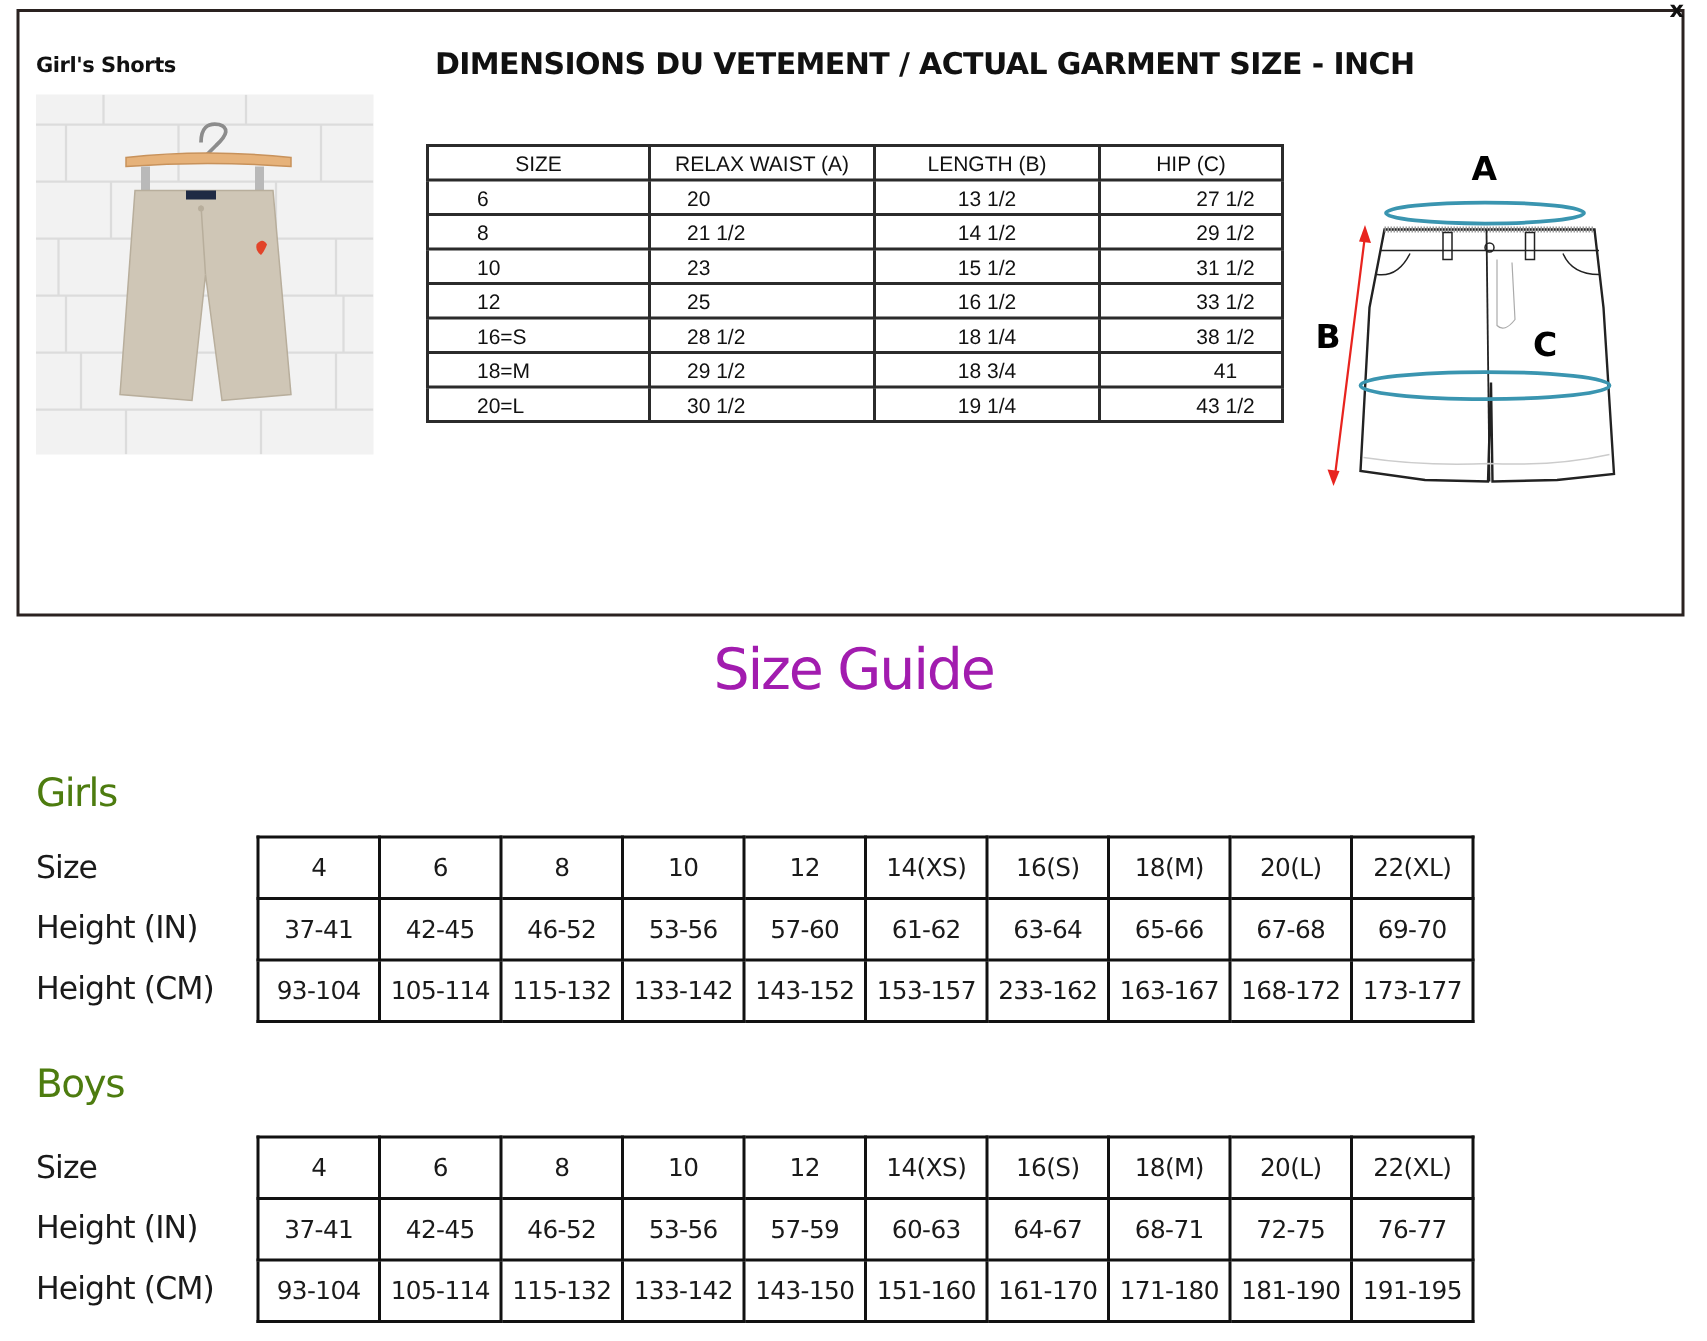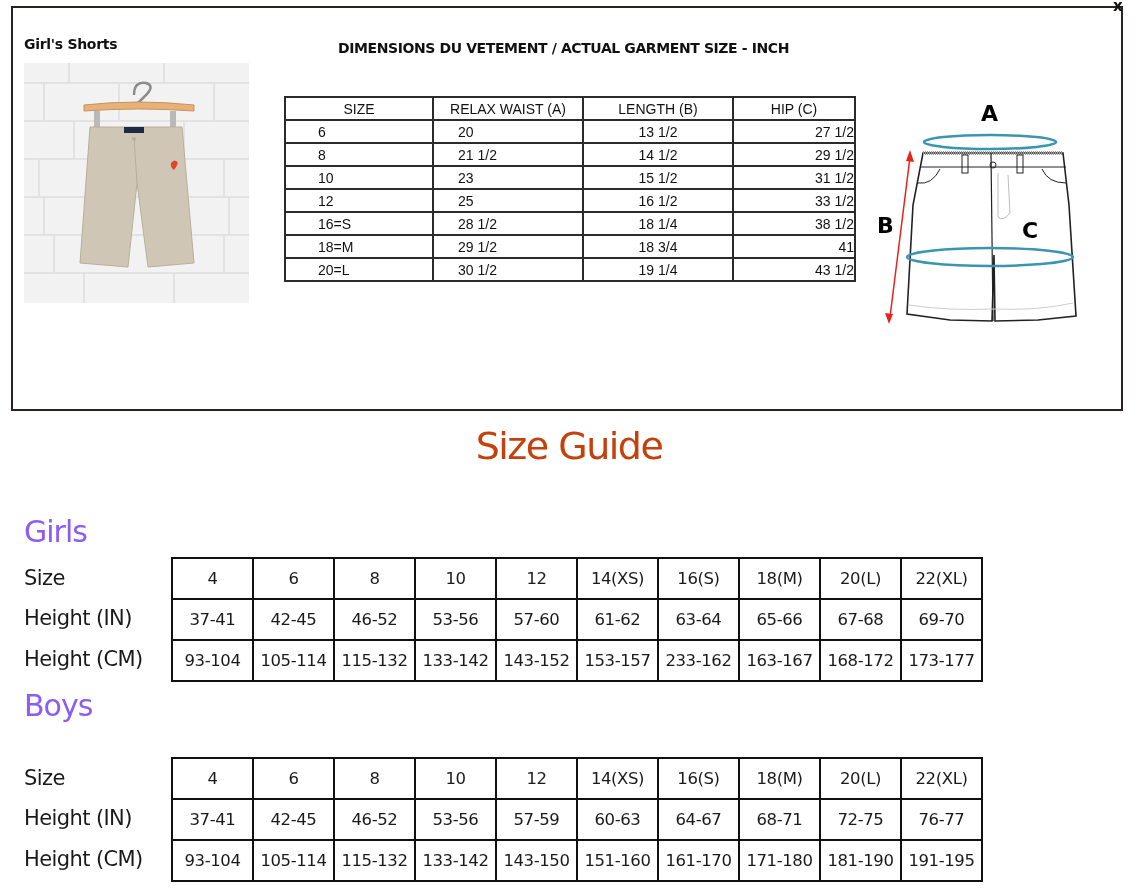--- a/index.html
+++ b/index.html
@@ -2,39 +2,39 @@
 <html><head>
 <meta charset="utf-8">
 <style>
   html, body { margin: 0; padding: 0; background: #ffffff; }
   body { width: 1138px; height: 894px; position: relative; overflow: hidden; font-family: "Liberation Sans", sans-serif; color: #111; }
 
   .frame { position: absolute; left: 11px; top: 6px; width: 1112px; height: 405px; border: 2px solid #2a2220; box-sizing: border-box; }
   .close-x { position: absolute; left: 1100px; top: -9px; font-family: "DejaVu Sans", sans-serif; font-weight: bold; font-size: 15px; color: #111; line-height: 1; }
 
   .prod-title { position: absolute; left: 24px; top: 36px; font-family: "DejaVu Sans", sans-serif; font-weight: bold; font-size: 14px; letter-spacing: -0.3px; text-align: center; }
-  .dim-title { position: absolute; left: 290px; top: 40px; font-family: "DejaVu Sans", sans-serif; font-weight: bold; font-size: 14px; letter-spacing: -0.4px; margin-left: 48px; }
+  .dim-title { position: absolute; left: 290px; top: 30px; font-family: "DejaVu Sans", sans-serif; font-weight: bold; font-size: 20px; letter-spacing: -0.4px; }
 
   .photo { position: absolute; left: 24px; top: 63px; width: 225px; height: 240px; overflow: hidden; background: #f1f1f1; }
 
   table.garment { position: absolute; left: 284px; top: 96px; border-collapse: collapse; font-size: 14px; }
   table.garment td { border: 2px solid #2b2b2b; height: 23px; padding: 0; box-sizing: border-box; }
   table.garment .c0 { width: 148px; padding-left: 32px; text-align: left; }
   table.garment .c1 { width: 150px; padding-left: 24px; text-align: left; }
   table.garment .c2 { width: 150px; text-align: center; }
-  table.garment .c3 { width: 122px; padding-left: 46px; text-align: right; }
+  table.garment .c3 { width: 122px; padding-left: 46px; text-align: center; }
   table.garment tr.hdr td { text-align: center; padding-left: 0; }
   table.garment tr.hdr td.c0 { padding-left: 0; }
 
   .diagram { position: absolute; left: 880px; top: 95px; width: 200px; height: 240px; }
   .dlabel { position: absolute; font-family: "DejaVu Sans", sans-serif; font-weight: bold; font-size: 22px; color: #000; }
 
-  .guide-title { position: absolute; left: 0; width: 1138px; top: 424px; text-align: center; font-family: "DejaVu Sans", sans-serif; font-size: 38px; letter-spacing: -1.5px; color: #c2410c; }
-
-  .sec-title { position: absolute; left: 24px; font-family: "DejaVu Sans", sans-serif; font-size: 30px; letter-spacing: -1px; color: #8b5cf6; }
+  .guide-title { position: absolute; left: 0; width: 1138px; top: 424px; text-align: center; font-family: "DejaVu Sans", sans-serif; font-size: 38px; letter-spacing: -1.5px; color: #a21caf; }
+
+  .sec-title { position: absolute; left: 24px; font-family: "DejaVu Sans", sans-serif; font-size: 26px; letter-spacing: -1px; color: #4d7c0f; }
   .row-label { position: absolute; left: 24px; font-family: "DejaVu Sans", sans-serif; font-size: 21px; letter-spacing: -0.6px; color: #1a1a1a; }
 
   table.heights { position: absolute; left: 171px; border-collapse: collapse; font-family: "DejaVu Sans", sans-serif; font-size: 16.5px; letter-spacing: -0.4px; color: #1a1a1a; }
   table.heights td { border: 2px solid #111; width: 81px; height: 41px; text-align: center; padding: 0; box-sizing: border-box; }
 </style>
 </head>
 <body>
 
 <div class="frame">
   <span class="close-x">x</span>
@@ -203,21 +203,21 @@
       <td>143-152</td>
       <td>153-157</td>
       <td>233-162</td>
       <td>163-167</td>
       <td>168-172</td>
       <td>173-177</td>
     </tr>
   </tbody>
 </table>
 
-<div class="sec-title" style="top:688px;">Boys</div>
+<div class="sec-title" style="top:708px;">Boys</div>
 <div class="row-label" style="top:766px;">Size</div>
 <div class="row-label" style="top:806px;">Height (IN)</div>
 <div class="row-label" style="top:847px;">Height (CM)</div>
 
 <table class="heights" style="top:757px;">
   <tbody>
     <tr>
       <td>4</td>
       <td>6</td>
       <td>8</td>

